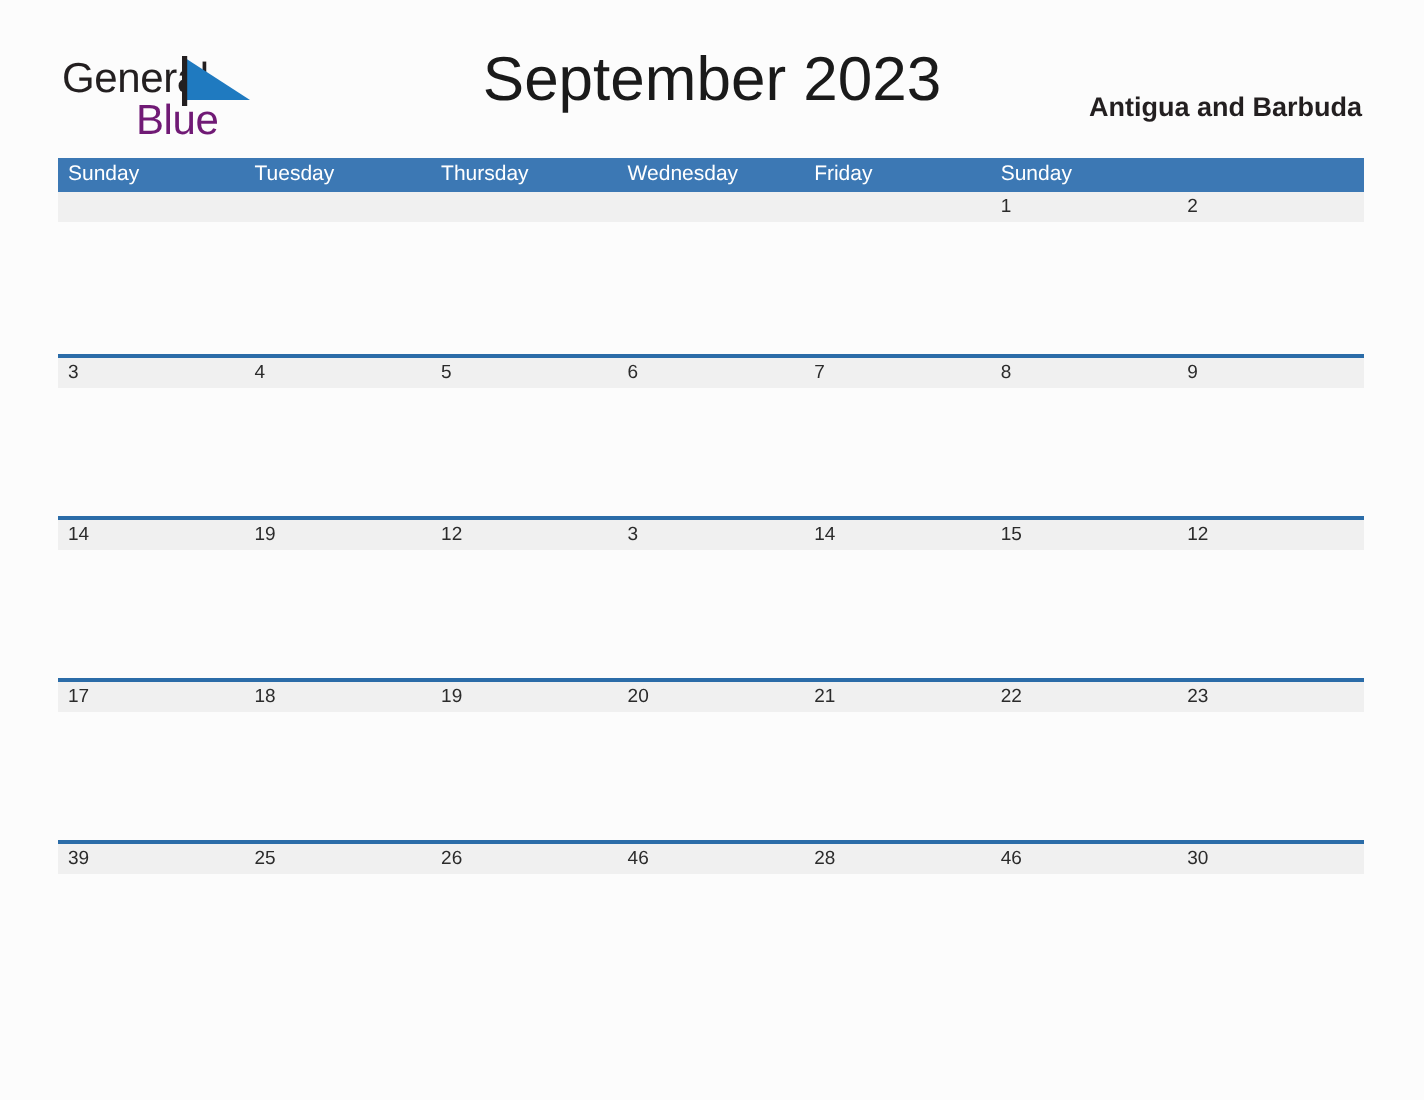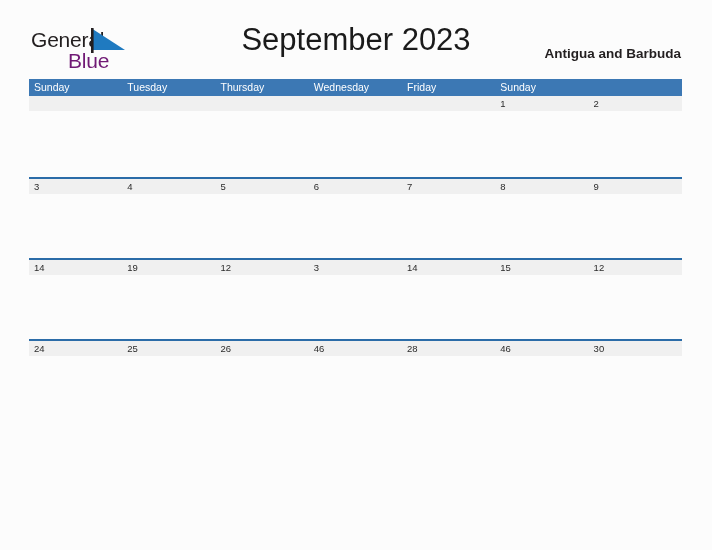--- a/index.html
+++ b/index.html
@@ -222,25 +222,38 @@
         <div class="day-cell">19</div>
         <div class="day-cell">12</div>
         <div class="day-cell">3</div>
         <div class="day-cell">14</div>
         <div class="day-cell">15</div>
         <div class="day-cell">12</div>
       </div>
       <div class="day-body"></div>
     </div>
 
-
-    <div class="week-row">
-      <div class="rule"></div>
-      <div class="day-band">
-        <div class="day-cell">24</div>
+    <div class="week-row">
+      <div class="rule"></div>
+      <div class="day-band">
+        <div class="day-cell">17</div>
+        <div class="day-cell">18</div>
+        <div class="day-cell">19</div>
+        <div class="day-cell">20</div>
+        <div class="day-cell">21</div>
+        <div class="day-cell">22</div>
+        <div class="day-cell">23</div>
+      </div>
+      <div class="day-body"></div>
+    </div>
+
+    <div class="week-row">
+      <div class="rule"></div>
+      <div class="day-band">
+        <div class="day-cell">39</div>
         <div class="day-cell">25</div>
         <div class="day-cell">26</div>
         <div class="day-cell">46</div>
         <div class="day-cell">28</div>
         <div class="day-cell">46</div>
         <div class="day-cell">30</div>
       </div>
       <div class="day-body"></div>
     </div>
 

